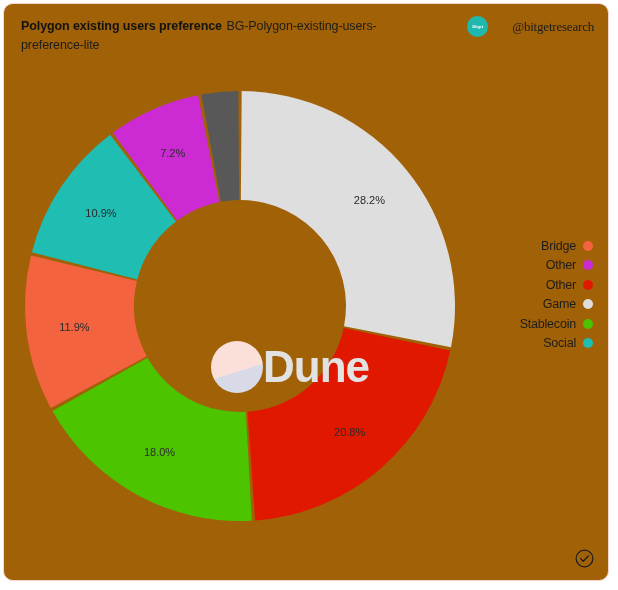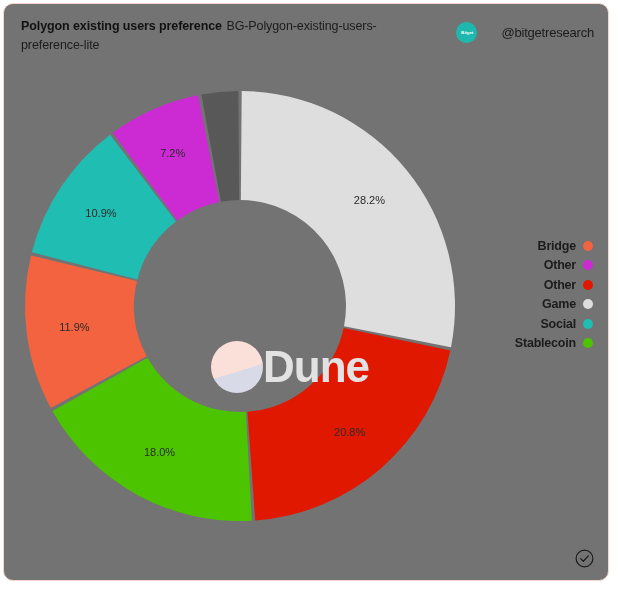--- a/index.html
+++ b/index.html
@@ -16,21 +16,21 @@
 
   #card {
     position: absolute;
     left: 3px;
     top: 3px;
     width: 606px;
     height: 578px;
     box-sizing: border-box;
     border: 1px solid #f7d5cf;
     border-radius: 10px;
-    background: #737373;
+    background: #a16207;
   }
 
   
   #header {
     position: absolute;
     left: 0;
     top: 0;
     width: 100%;
     height: 62px;
   }
@@ -49,24 +49,25 @@
   }
   .title-sub {
     font-size: 12.5px;
     font-weight: normal;
     color: #1c1c1c;
     letter-spacing: -0.1px;
   }
   #account {
     position: absolute;
     right: 14px;
-    top: 18px;
+    top: 12px;
     display: flex;
     align-items: center;
     gap: 24px;
+    font-family: Liberation Serif, serif;
   }
   #avatar {
     width: 21px;
     height: 21px;
     border-radius: 50%;
     background: #1fb8ae;
     display: flex;
     align-items: center;
     justify-content: center;
     overflow: hidden;
@@ -135,21 +136,20 @@
     letter-spacing: -1px;
     line-height: 44px;
   }
 
   
   #legend {
     position: absolute;
     right: 17px;
     top: 170px;
     width: 120px;
-    font-weight: bold;
   }
   .legend-row {
     display: flex;
     align-items: center;
     justify-content: flex-end;
     gap: 7px;
     height: 19.5px;
   }
   .legend-label {
     font-size: 12.5px;
@@ -232,26 +232,26 @@
         </div>
         <div class="legend-row">
           <span class="legend-label">Other</span>
           <span class="legend-dot" style="background: rgb(224, 24, 0);"></span>
         </div>
         <div class="legend-row">
           <span class="legend-label">Game</span>
           <span class="legend-dot" style="background: rgb(222, 222, 222);"></span>
         </div>
         <div class="legend-row">
+          <span class="legend-label">Stablecoin</span>
+          <span class="legend-dot" style="background: rgb(76, 196, 0);"></span>
+        </div>
+        <div class="legend-row">
           <span class="legend-label">Social</span>
           <span class="legend-dot" style="background: rgb(31, 189, 178);"></span>
-        </div>
-        <div class="legend-row">
-          <span class="legend-label">Stablecoin</span>
-          <span class="legend-dot" style="background: rgb(76, 196, 0);"></span>
         </div>
       </div>
 
   </div>
 
   <div id="verified">
     <svg width="19" height="19" viewBox="0 0 19 19">
       <circle cx="9.5" cy="9.5" r="8.4" fill="none" stroke="#1c1c1c" stroke-width="1.2"></circle>
       <path d="M5.6 9.6 L8.3 12.2 L13.4 6.9" fill="none" stroke="#1c1c1c" stroke-width="1.3" stroke-linecap="round" stroke-linejoin="round"></path>
     </svg>

